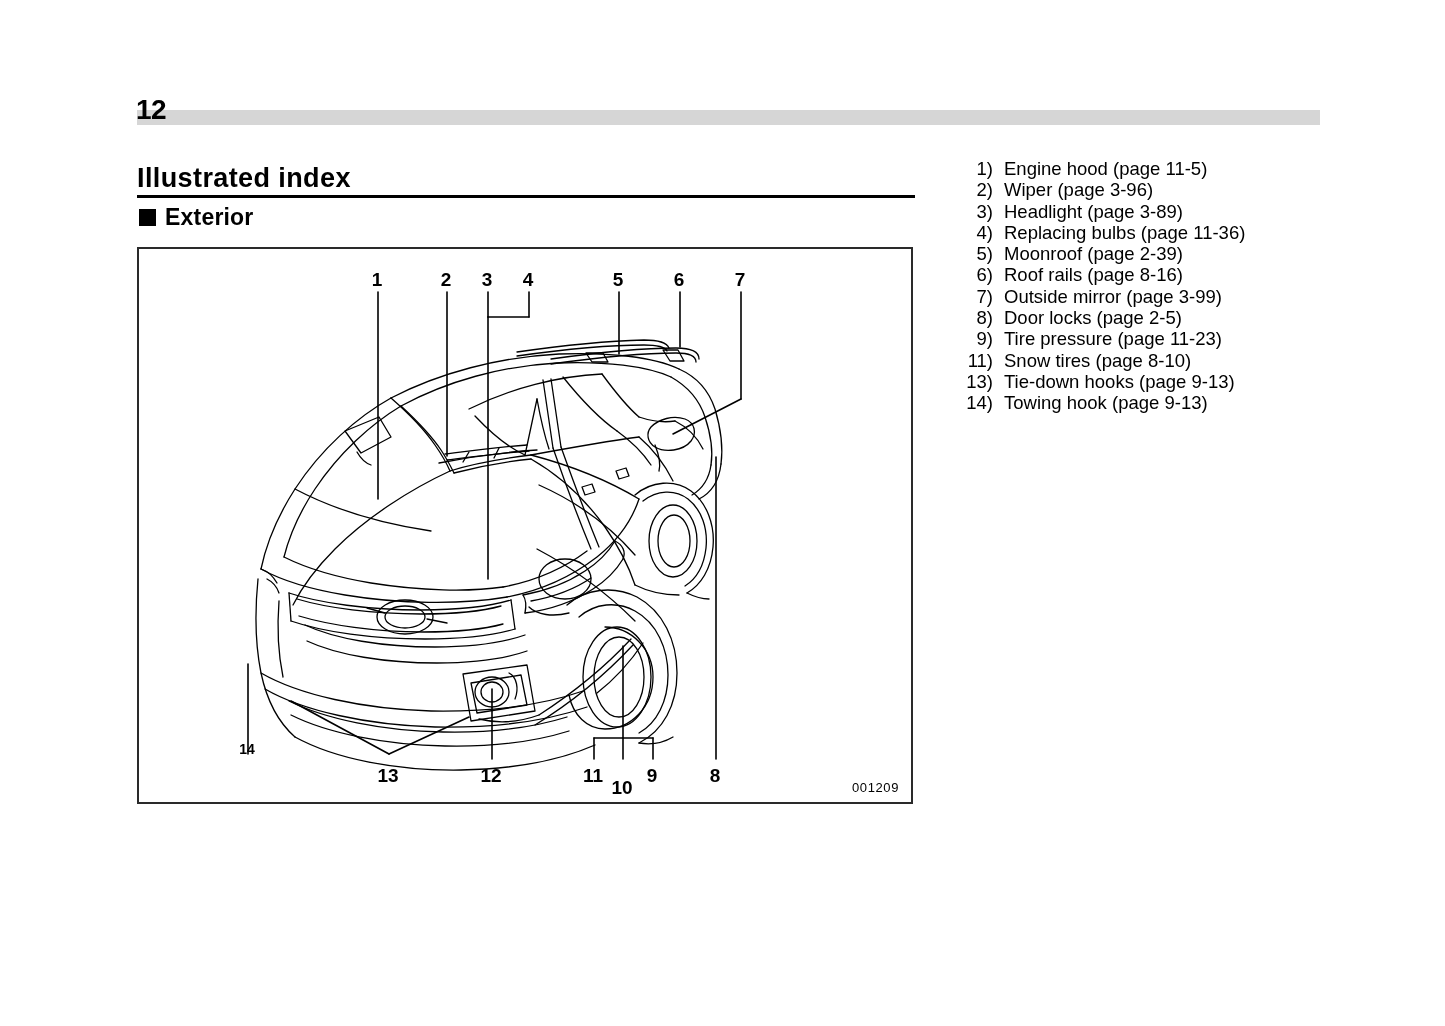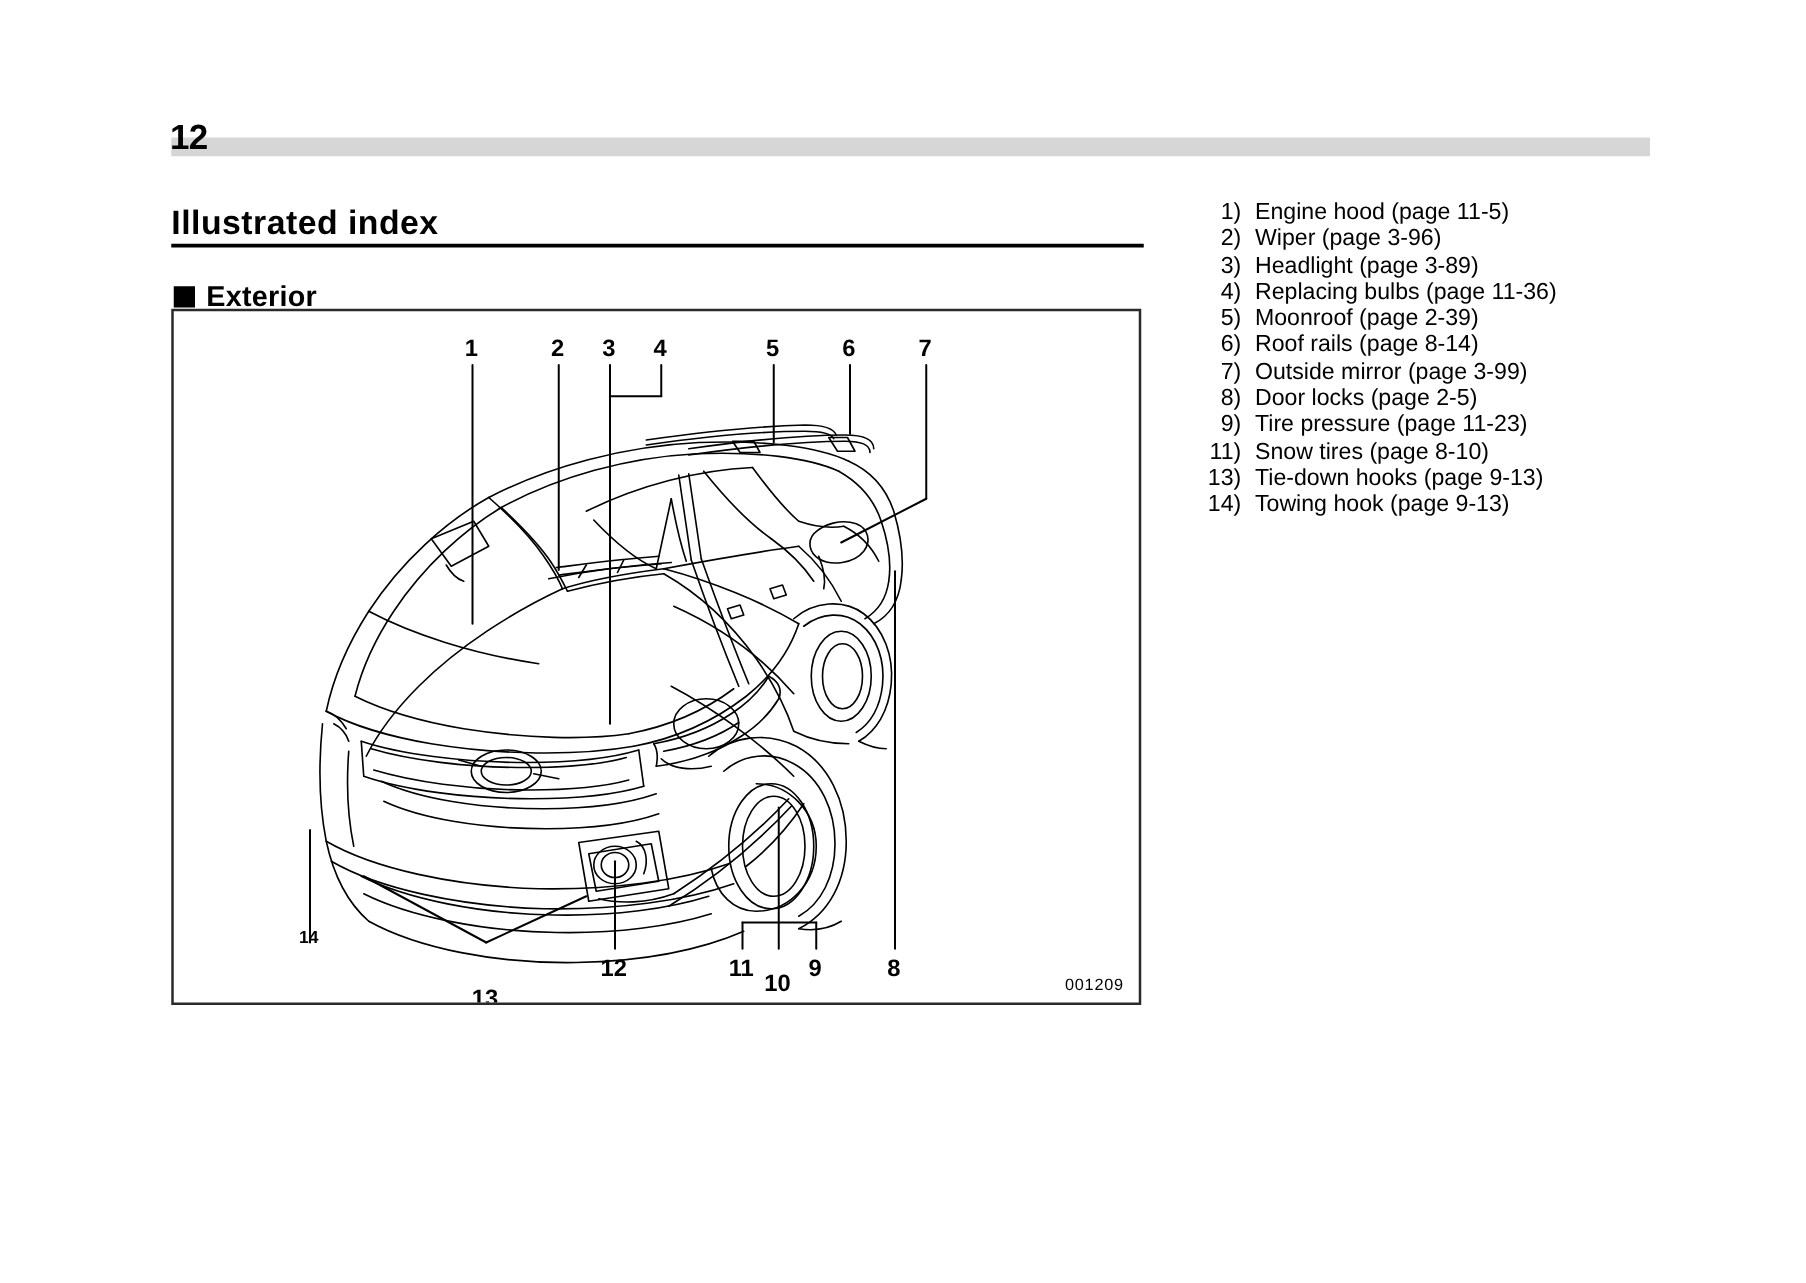--- a/index.html
+++ b/index.html
@@ -49,21 +49,21 @@
     left: 137px;
     top: 195px;
     width: 778px;
     height: 3px;
     background: #000;
   }
 
   #subsection {
     position: absolute;
     left: 139px;
-    top: 224px;
+    top: 204px;
     display: flex;
     align-items: center;
     gap: 9px;
   }
   #subsection-bullet {
     width: 17px;
     height: 17px;
     background: #000;
     display: block;
   }
@@ -325,21 +325,21 @@
     <div style="position:absolute;left:307px;top:20px;font-size:19px;font-weight:bold;transform:translateX(-50%);">2</div>
     <div style="position:absolute;left:348px;top:20px;font-size:19px;font-weight:bold;transform:translateX(-50%);">3</div>
     <div style="position:absolute;left:389px;top:20px;font-size:19px;font-weight:bold;transform:translateX(-50%);">4</div>
     <div style="position:absolute;left:479px;top:20px;font-size:19px;font-weight:bold;transform:translateX(-50%);">5</div>
     <div style="position:absolute;left:540px;top:20px;font-size:19px;font-weight:bold;transform:translateX(-50%);">6</div>
     <div style="position:absolute;left:601px;top:20px;font-size:19px;font-weight:bold;transform:translateX(-50%);">7</div>
   </div>
 
   <div>
     <div style="position:absolute;left:108px;top:492px;font-size:14px;font-weight:bold;transform:translateX(-50%);">14</div>
-    <div style="position:absolute;left:249px;top:540px;font-size:19px;font-weight:bold;transform:translateX(-50%);">13</div>
+    <div style="position:absolute;left:249px;top:516px;font-size:19px;font-weight:bold;transform:translateX(-50%);">13</div>
     <div style="position:absolute;left:352px;top:516px;font-size:19px;font-weight:bold;transform:translateX(-50%);">12</div>
     <div style="position:absolute;left:454px;top:516px;font-size:19px;font-weight:bold;transform:translateX(-50%);">11</div>
     <div style="position:absolute;left:483px;top:516px;font-size:19px;font-weight:bold;transform:translateX(-50%);margin-top:12px;">10</div>
     <div style="position:absolute;left:513px;top:516px;font-size:19px;font-weight:bold;transform:translateX(-50%);">9</div>
     <div style="position:absolute;left:576px;top:516px;font-size:19px;font-weight:bold;transform:translateX(-50%);">8</div>
   </div>
 
   <div id="figure-id">001209</div>
 </div>
 
@@ -359,21 +359,21 @@
   <div class="legend-row">
     <span class="legend-num">4)</span>
     <span class="legend-text">Replacing bulbs (page 11-36)</span>
   </div>
   <div class="legend-row">
     <span class="legend-num">5)</span>
     <span class="legend-text">Moonroof (page 2-39)</span>
   </div>
   <div class="legend-row">
     <span class="legend-num">6)</span>
-    <span class="legend-text">Roof rails (page 8-14)</span>
+    <span class="legend-text">Roof rails (page 8-16)</span>
   </div>
   <div class="legend-row">
     <span class="legend-num">7)</span>
     <span class="legend-text">Outside mirror (page 3-99)</span>
   </div>
   <div class="legend-row">
     <span class="legend-num">8)</span>
     <span class="legend-text">Door locks (page 2-5)</span>
   </div>
   <div class="legend-row">

